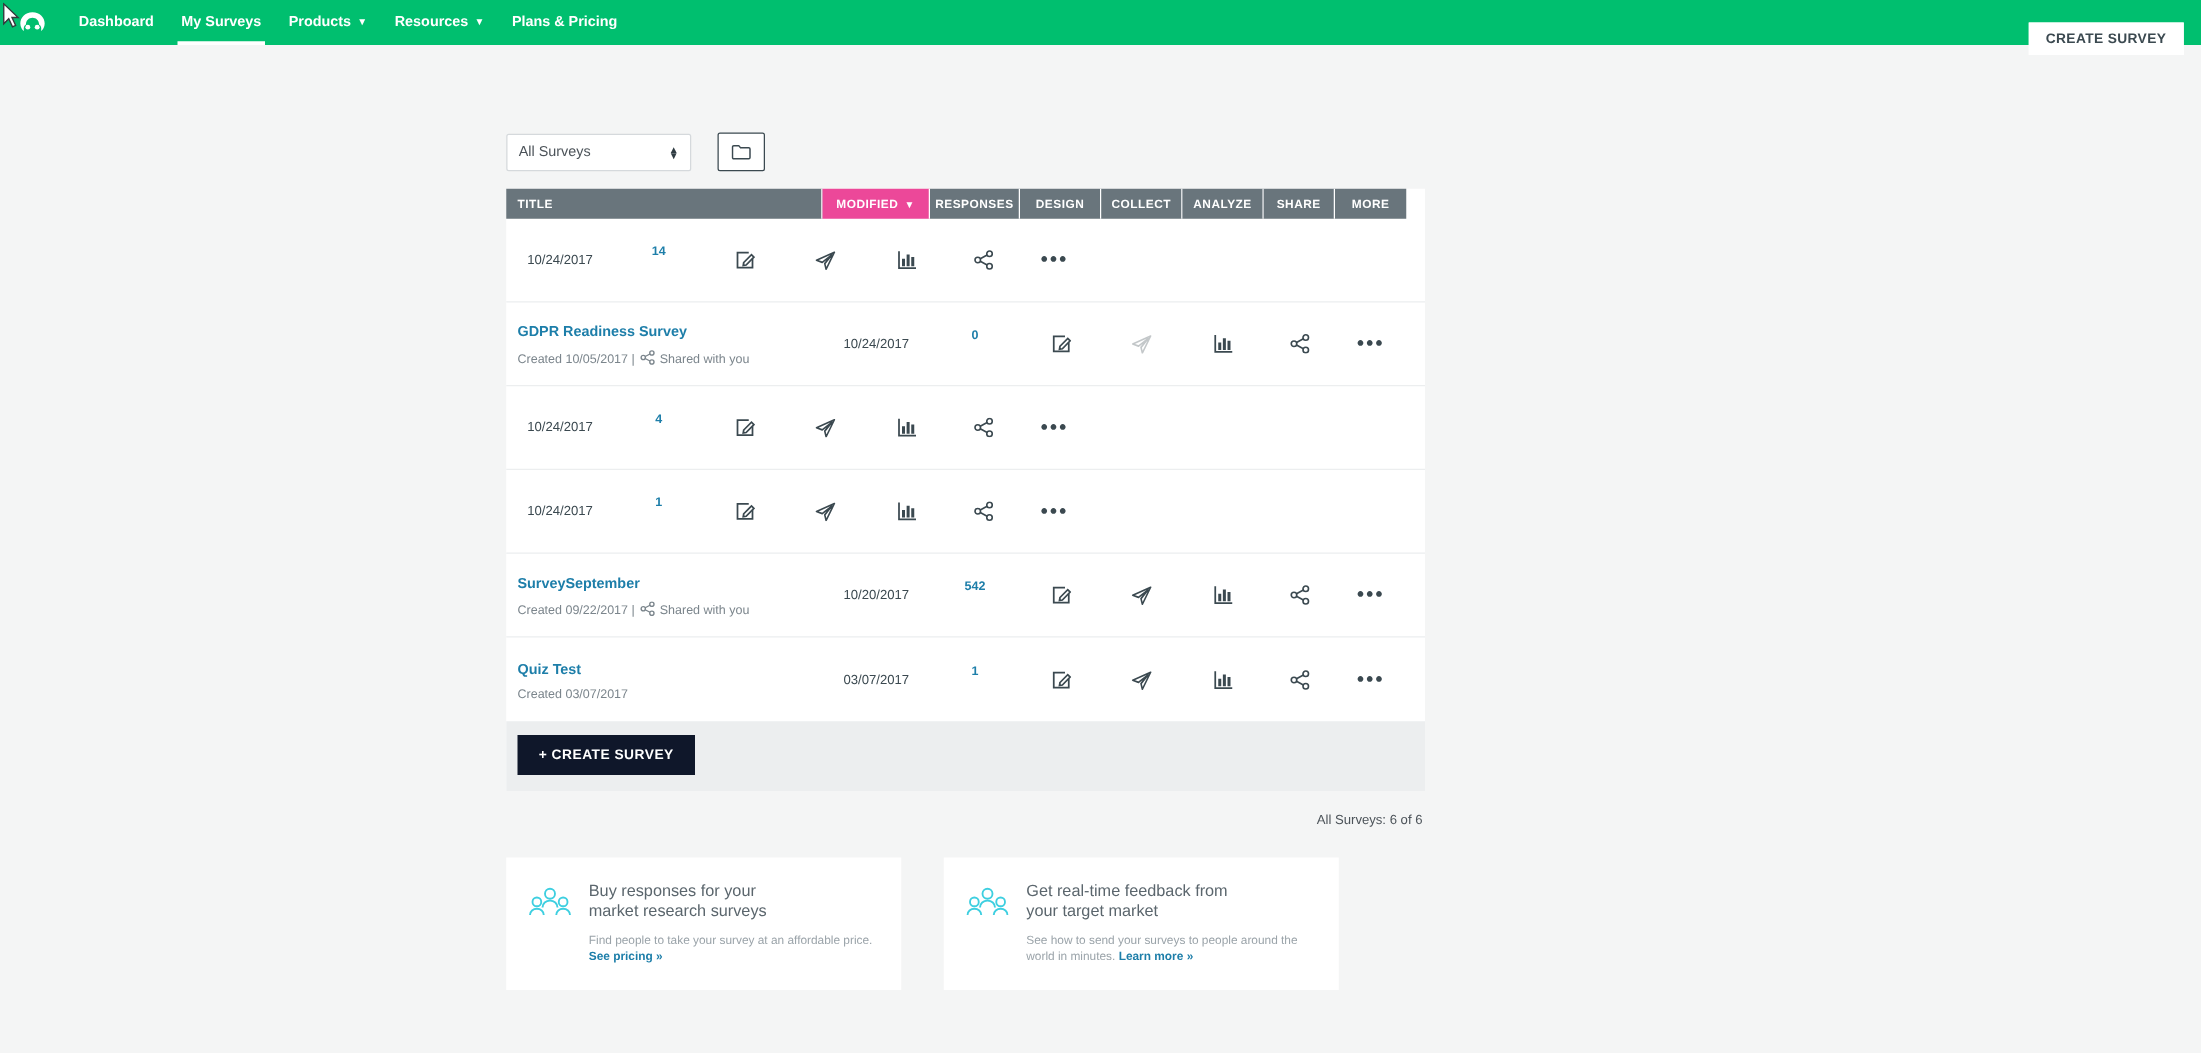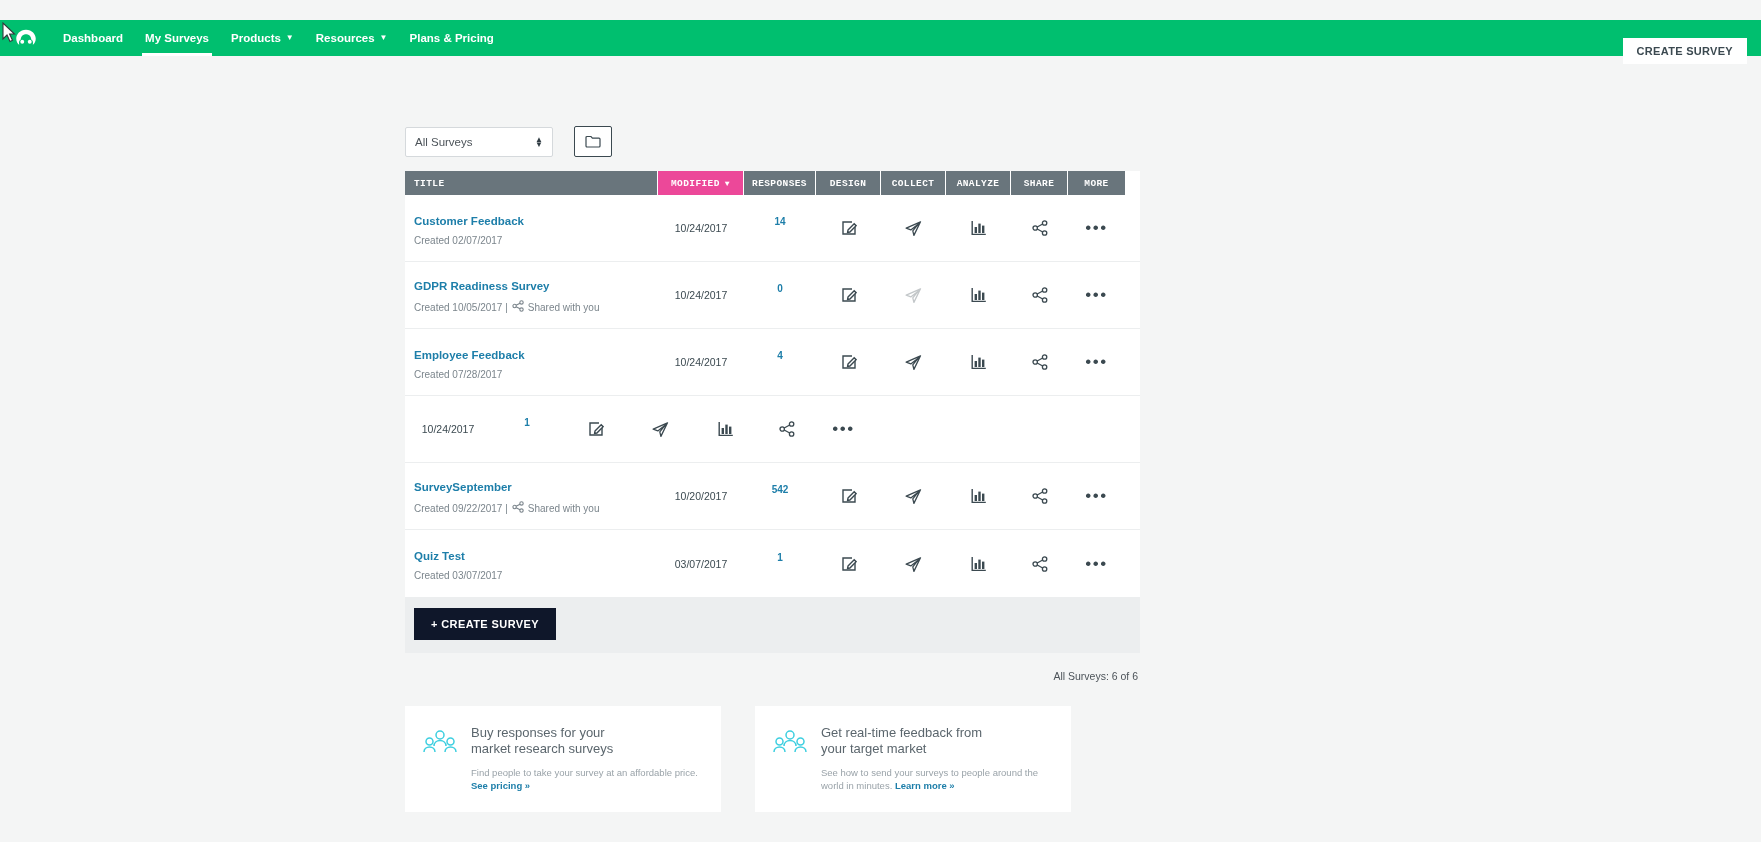--- a/index.html
+++ b/index.html
@@ -7,21 +7,21 @@
     width: 1761px; height: 842px;
     background: #f4f5f5;
     font-family: "Liberation Sans", sans-serif;
     overflow: hidden;
   }
 
   
   .topnav {
     height: 36px; background: #00bf6f;
     display: flex; align-items: center;
-    padding: 0 14px 0 0; position: relative; margin-top: 20px;
+    padding: 0 14px 0 0; position: relative;
   }
   .logo-wrap { width: 52px; display: flex; align-items: center; justify-content: center; }
   .logo { width: 30px; height: 20px; }
   .nav-items { display: flex; align-items: stretch; height: 36px; }
   .nav-item {
     display: flex; align-items: center; height: 36px;
     padding: 0 11px; color: #ffffff;
     font-size: 11.5px; font-weight: bold; white-space: nowrap;
     cursor: pointer; position: relative;
   }
@@ -57,21 +57,20 @@
   }
 
   
   .survey-table { width: 735px; background: #ffffff; }
   .thead { display: flex; height: 24px; }
   .th {
     background: #69757c; color: #ffffff;
     font-size: 9.5px; font-weight: bold; letter-spacing: .4px;
     display: flex; align-items: center; justify-content: center;
     border-right: 1px solid #ffffff;
-    font-family: Liberation Mono, monospace;
   }
   .th.title-col { justify-content: flex-start; padding-left: 9px; width: 253px; }
   .th.modified-col { width: 86px; background: #ec4899; gap: 5px; }
   .th.responses-col { width: 72px; }
   .th.act-col { width: 65px; }
   .th.share-col { width: 57px; }
   .th.more-col { width: 57px; border-right: none; }
   .sort-caret { font-size: 8px; }
 
   .trow { display: flex; align-items: center; height: 67px; border-bottom: 1px solid #eceeef; }
@@ -179,23 +178,20 @@
         <div class="th responses-col">RESPONSES</div>
         <div class="th act-col">DESIGN</div>
         <div class="th act-col">COLLECT</div>
         <div class="th act-col">ANALYZE</div>
         <div class="th share-col">SHARE</div>
         <div class="th more-col">MORE</div>
       </div>
 
       <div id="rows-host">
           <div class="trow">
-            <div class="cell-title"><a class="survey-name">Customer Feedback</a><div class="survey-meta">
-                <span>Created 02/07/2017</span>
-              </div></div>
             <div class="cell-modified">10/24/2017</div>
             <div class="cell-responses"><span class="resp-count">14</span></div>
             <div class="cell-act">
               <svg width="16" height="16" viewBox="0 0 16 16">
                 <path d="M11 2H2v12h12V7" fill="none" stroke="#3b4950" stroke-width="1.4"></path>
                 <path d="M7 10l6.2-6.2 1.9 1.9L8.9 12 6.6 12.4z" fill="none" stroke="#3b4950" stroke-width="1.4"></path>
               </svg>
             </div>
             <div class="cell-act">
               <svg width="17" height="16" viewBox="0 0 17 16">
@@ -256,23 +252,20 @@
               <svg width="16" height="16" viewBox="0 0 16 16">
                 <circle cx="12.6" cy="3" r="2.2" fill="none" stroke="#3b4950" stroke-width="1.3"></circle>
                 <circle cx="12.6" cy="13" r="2.2" fill="none" stroke="#3b4950" stroke-width="1.3"></circle>
                 <circle cx="3.2" cy="8" r="2.2" fill="none" stroke="#3b4950" stroke-width="1.3"></circle>
                 <path d="M5.2 7 10.7 4M5.2 9l5.5 3" stroke="#3b4950" stroke-width="1.3" fill="none"></path>
               </svg>
             </div>
             <div class="cell-more">•••</div>
           </div>
           <div class="trow">
-            <div class="cell-title"><a class="survey-name">Employee Feedback</a><div class="survey-meta">
-                <span>Created 07/28/2017</span>
-              </div></div>
             <div class="cell-modified">10/24/2017</div>
             <div class="cell-responses"><span class="resp-count">4</span></div>
             <div class="cell-act">
               <svg width="16" height="16" viewBox="0 0 16 16">
                 <path d="M11 2H2v12h12V7" fill="none" stroke="#3b4950" stroke-width="1.4"></path>
                 <path d="M7 10l6.2-6.2 1.9 1.9L8.9 12 6.6 12.4z" fill="none" stroke="#3b4950" stroke-width="1.4"></path>
               </svg>
             </div>
             <div class="cell-act">
               <svg width="17" height="16" viewBox="0 0 17 16">

